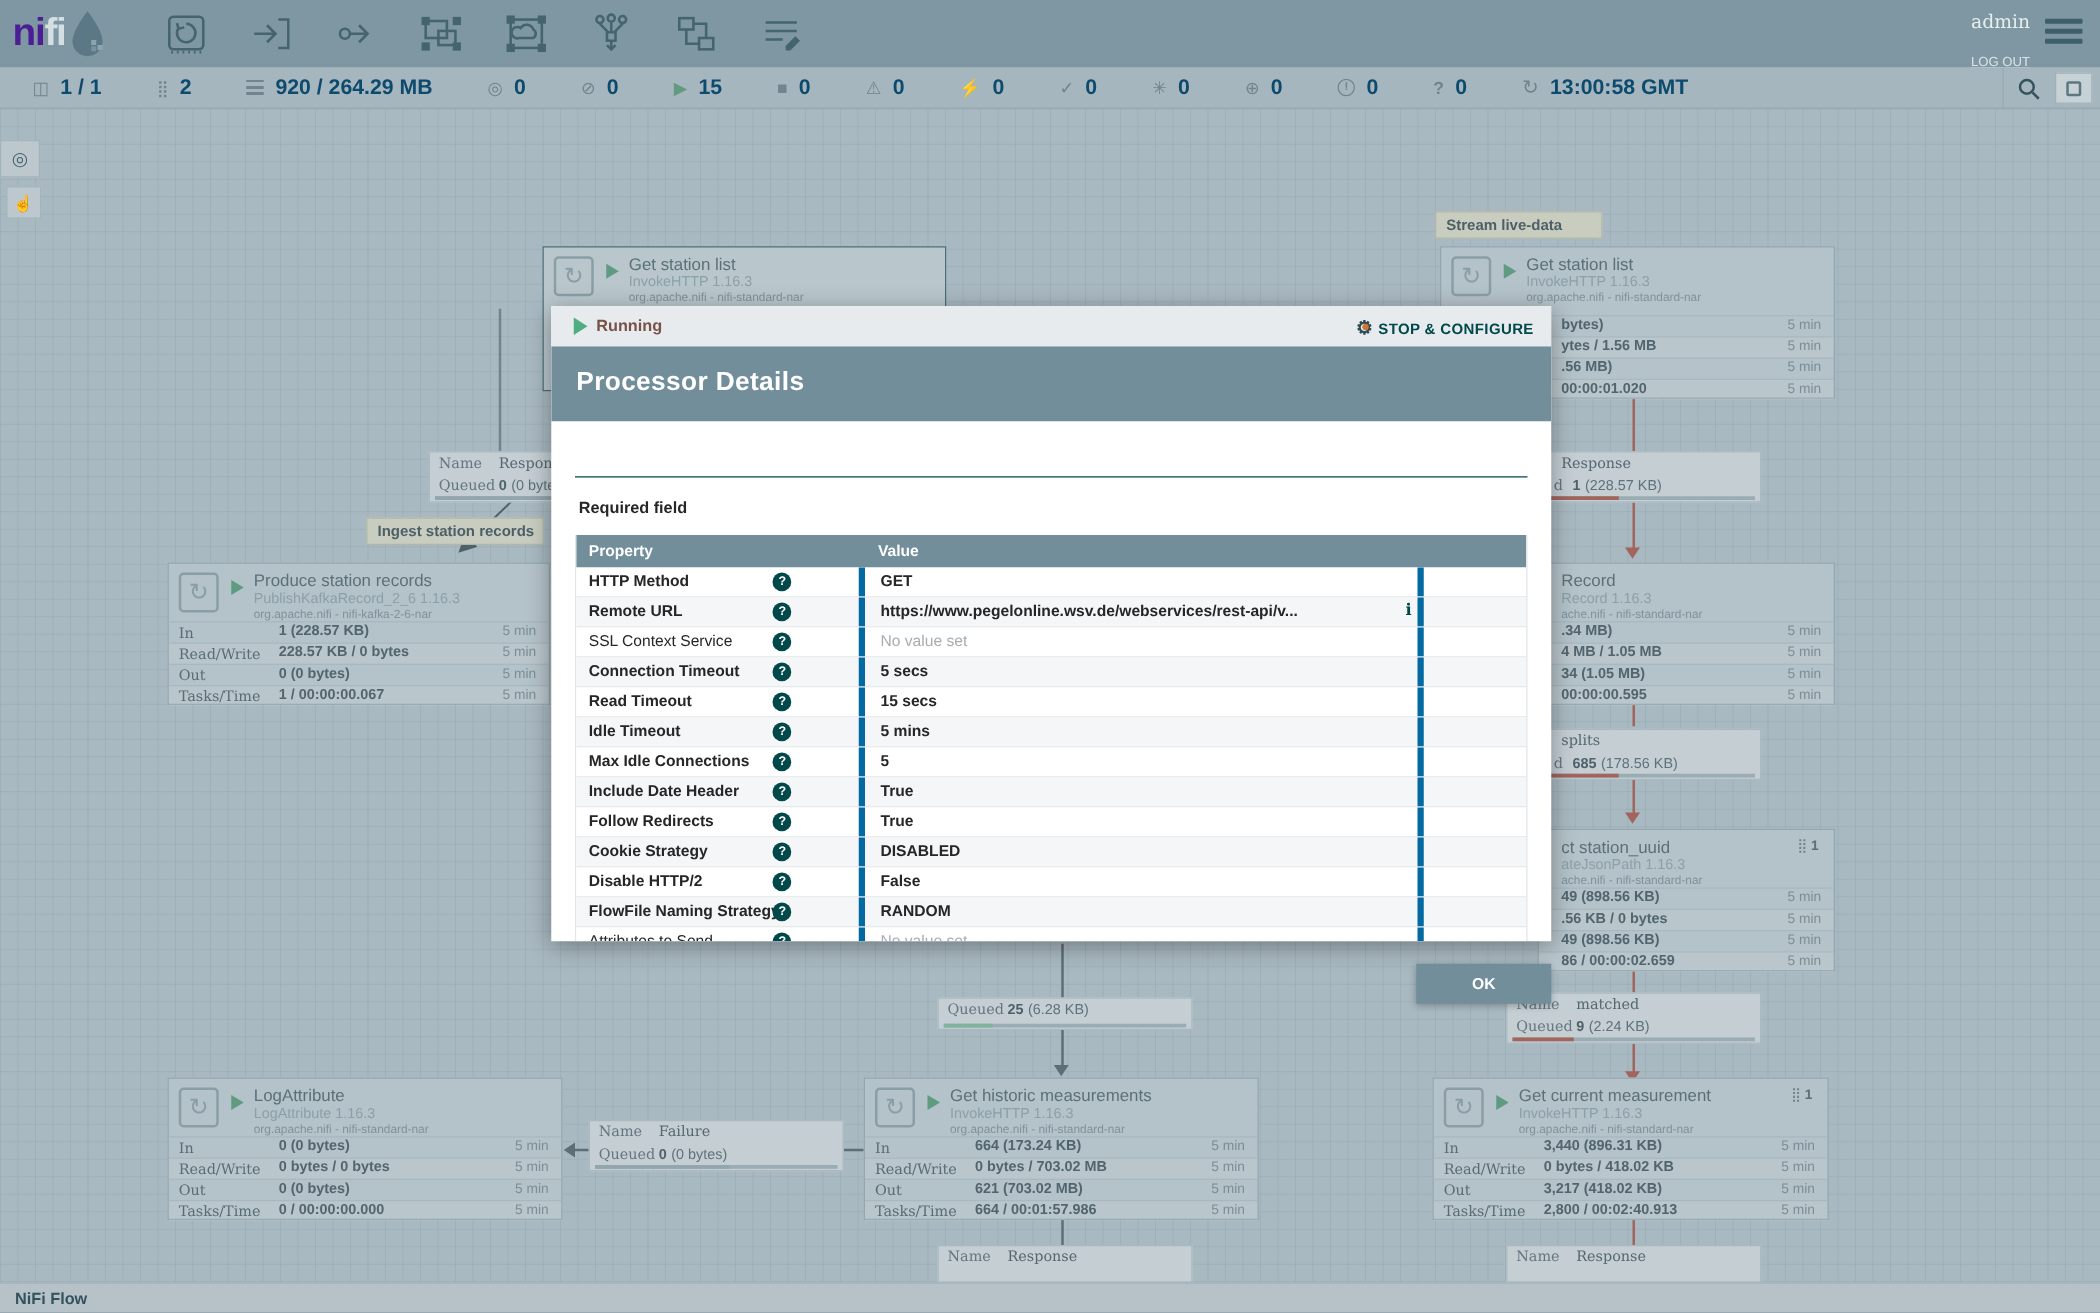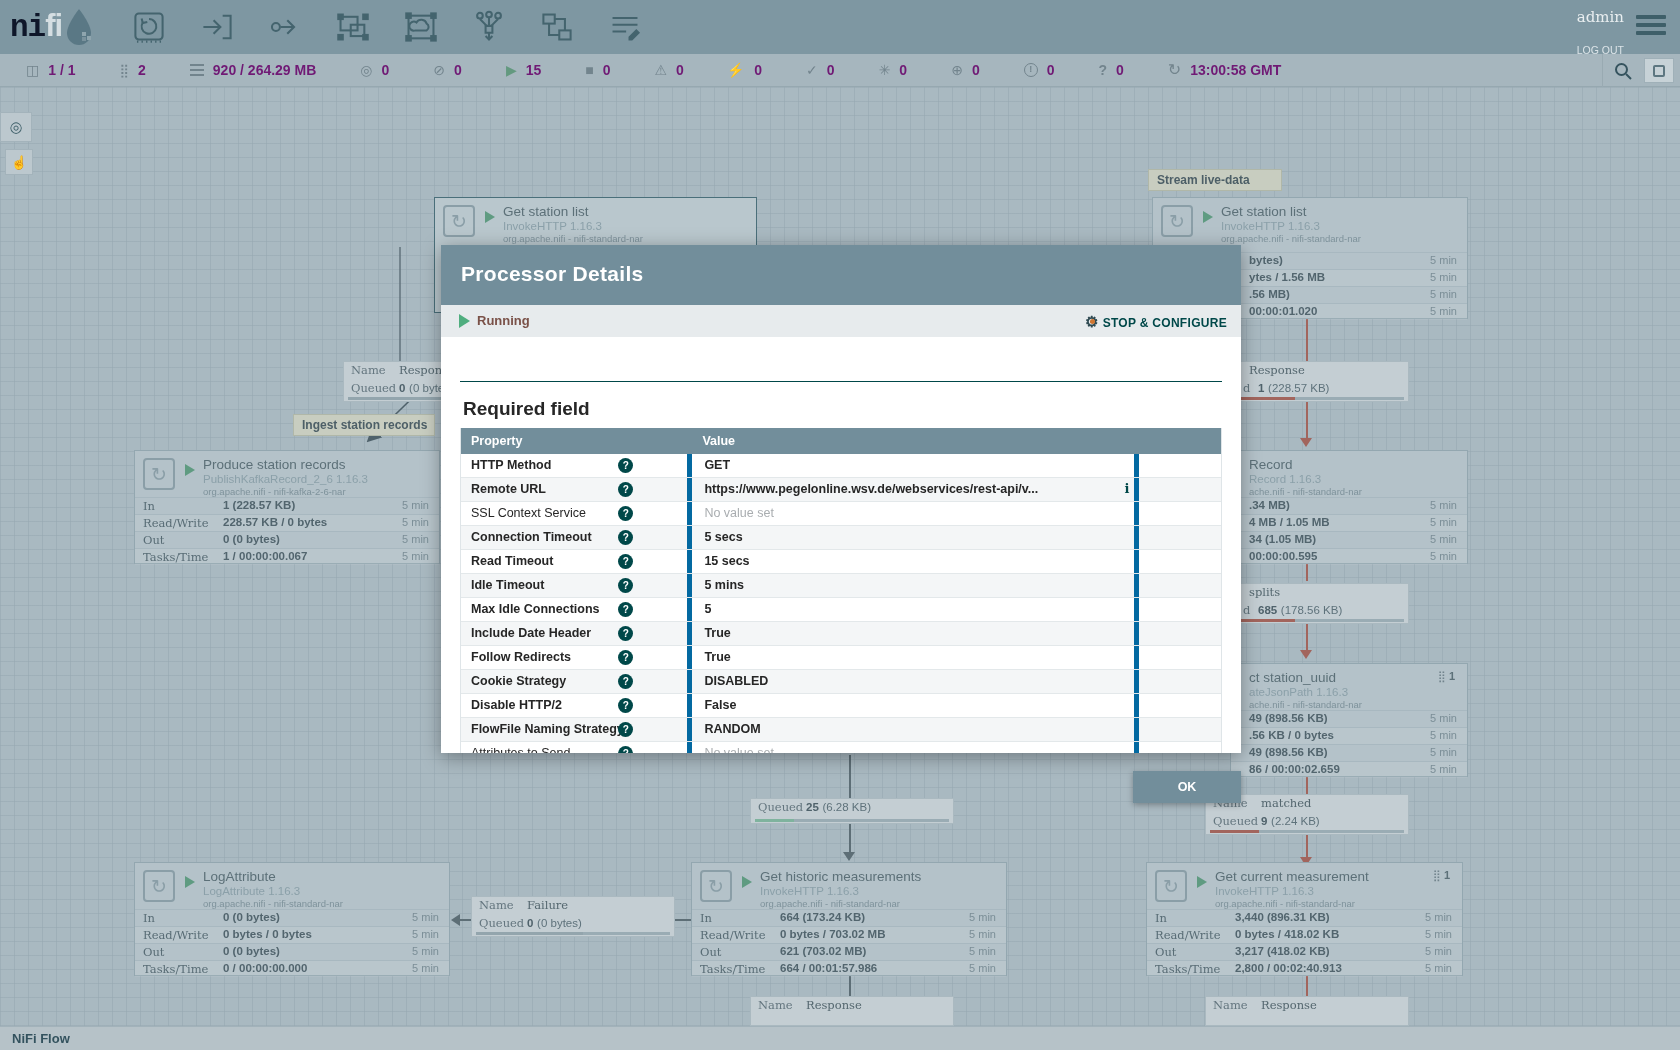--- a/index.html
+++ b/index.html
@@ -4,37 +4,37 @@
 <style>
   html,body{margin:0;padding:0;background:#8a9aa2;}
   *{box-sizing:border-box;}
   #app{position:relative;width:1680px;height:1050px;overflow:hidden;
        font-family:"Liberation Sans",sans-serif;background:#a9b9c1;}
 
   
   #header{position:absolute;left:0;top:0;width:1680px;height:54px;background:#7e97a2;z-index:6;}
   #logo{position:absolute;left:10px;top:6px;display:flex;align-items:center;}
   #logo .word{font-size:31px;font-weight:bold;letter-spacing:-1px;color:#d5dee2;}
-  #logo .word b{color:#0f172a;font-weight:bold;font-family:Liberation Mono, monospace;}
+  #logo .word b{color:#4c1d95;font-weight:bold;}
   .tbar{position:absolute;left:130px;top:8px;display:flex;gap:30px;}
   .tbtn{width:38px;height:38px;display:flex;align-items:center;justify-content:center;}
   .tbtn svg{stroke:#44646e;fill:none;stroke-width:1.8;}
   #user-area{position:absolute;right:56px;top:8px;text-align:right;}
   #user-name{font-family:"DejaVu Serif",serif;font-size:15px;color:#e9eef0;}
   #logout{font-size:10.5px;color:#dce4e8;text-decoration:underline;margin-top:18px;cursor:pointer;}
   #hamburger{position:absolute;right:14px;top:15px;width:30px;cursor:pointer;}
   #hamburger div{height:4px;background:#3e5f69;margin-bottom:4px;border-radius:1px;}
 
   
   #statusbar{position:absolute;left:0;top:54px;width:1680px;height:33px;background:#a6b6be;
              border-bottom:1px solid #96a8b0;z-index:6;display:flex;align-items:center;}
   #status-items{display:flex;align-items:center;gap:44px;padding-left:26px;}
   .sitem{display:flex;align-items:center;gap:9px;white-space:nowrap;}
   .sicon{color:#72848d;font-size:14px;line-height:14px;display:inline-block;}
-  .sval{color:#701a75;font-size:14px;font-weight:bold;}
+  .sval{color:#0c4a6e;font-size:17px;font-weight:bold;}
   .i-cluster::before{content:"◫";}
   .i-threads::before{content:"⣿";font-size:13px;}
   .i-queue{width:14px;height:12px;background:repeating-linear-gradient(180deg,#72848d 0 2px,transparent 2px 5px);}
   .i-transmitting::before{content:"◎";}
   .i-not-transmitting::before{content:"⊘";}
   .i-running{color:#63997f;}
   .i-running::before{content:"▶";}
   .i-stopped::before{content:"■";}
   .i-invalid::before{content:"⚠";}
   .i-disabled::before{content:"⚡";}
@@ -123,21 +123,21 @@
                letter-spacing:.3px;cursor:pointer;}
   #stop-config .gear{position:relative;display:inline-block;margin-right:4px;color:#2f4a52;font-size:15px;}
   #stop-config .gear::after{content:"";position:absolute;left:5px;top:6px;width:5px;height:5px;
                background:#d0752f;border-radius:50%;}
   #tabbar{position:absolute;left:19px;top:105px;display:flex;}
   .tab{width:103px;height:31px;line-height:31px;text-align:center;font-size:11.5px;font-weight:bold;
        color:#52636c;background:#e9edef;border:1px solid #ccd6da;margin-right:2px;cursor:pointer;}
   .tab.active{background:#fff;color:#004849;border:1px solid #004849;border-bottom:none;height:33px;
        position:relative;z-index:2;}
   #tab-underline{position:absolute;left:19px;top:136px;width:762px;height:1px;background:#004849;z-index:1;}
-  #required-note{position:absolute;left:22px;top:153px;font-size:19px;font-weight:bold;color:#262626;}
+  #required-note{position:absolute;left:22px;top:153px;font-size:13px;font-weight:bold;color:#262626;}
   #ptable{position:absolute;left:19px;top:183px;width:762px;height:325px;overflow:hidden;
           border-left:1px solid #dfe5e8;border-right:1px solid #dfe5e8;}
   #ptable-head{display:flex;height:26px;background:#728e9b;color:#fff;font-size:12.5px;font-weight:bold;}
   #ptable-head div{line-height:26px;padding-left:10px;}
   .col-prop{width:232px;} .col-val{width:448px;} .col-x{width:82px;}
   .trow{display:flex;height:24px;border-bottom:1px solid #e3e8ea;background:#fff;}
   .trow:nth-child(even){background:#f4f6f7;}
   .tcell{position:relative;height:100%;border-right:5px solid #0369a1;}
   .tcell:last-child{border-right:none;}
   .pnm{position:absolute;left:10px;top:4px;font-size:12.5px;color:#262626;}
@@ -667,27 +667,27 @@
         </div>
       <div class="crow"></div>
     </div>
   </div>
 
   <div id="bottombar">
     <div id="breadcrumb">NiFi Flow</div>
   </div>
 
   <div id="modal">
-    <div id="modal-header">
-      <div id="modal-title">Processor Details</div>
-    </div>
     <div id="modal-strip">
       <span id="run-tri"></span>
       <span id="run-state">Running</span>
       <span id="stop-config"><span class="gear">⚙</span><span>STOP &amp; CONFIGURE</span></span>
+    </div>
+    <div id="modal-header">
+      <div id="modal-title">Processor Details</div>
     </div>
     <div id="tab-underline"></div>
     <div id="required-note">Required field</div>
     <div id="ptable">
       <div id="ptable-head">
         <div class="col-prop">Property</div>
         <div class="col-val">Value</div>
         <div class="col-x"></div>
       </div>
       <div id="prop-rows">

